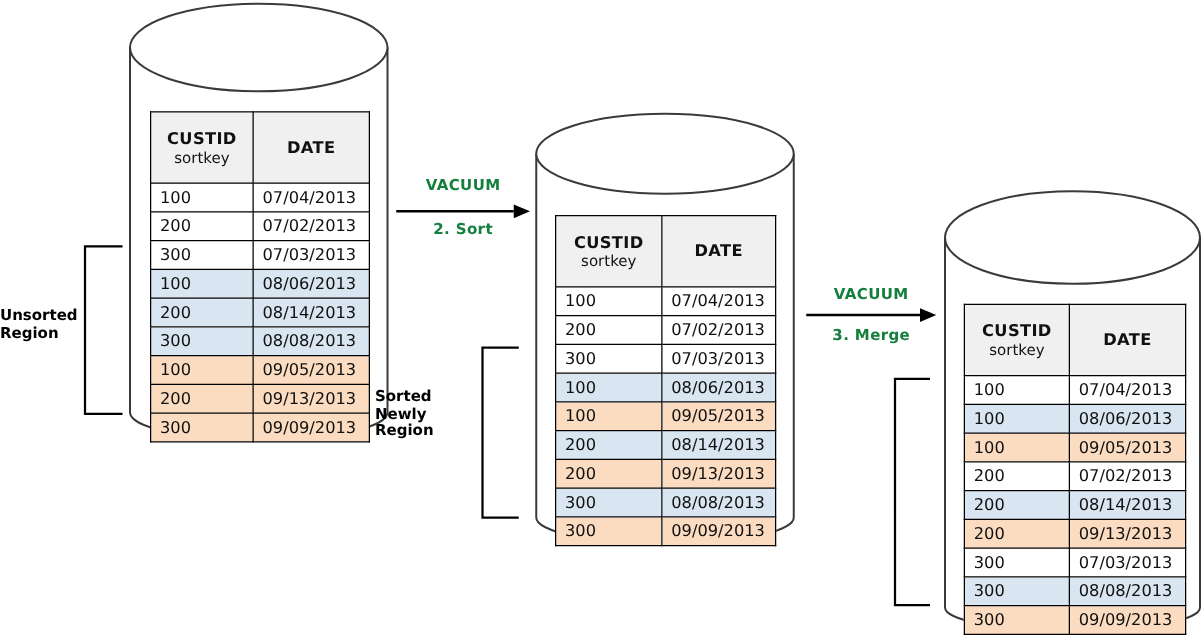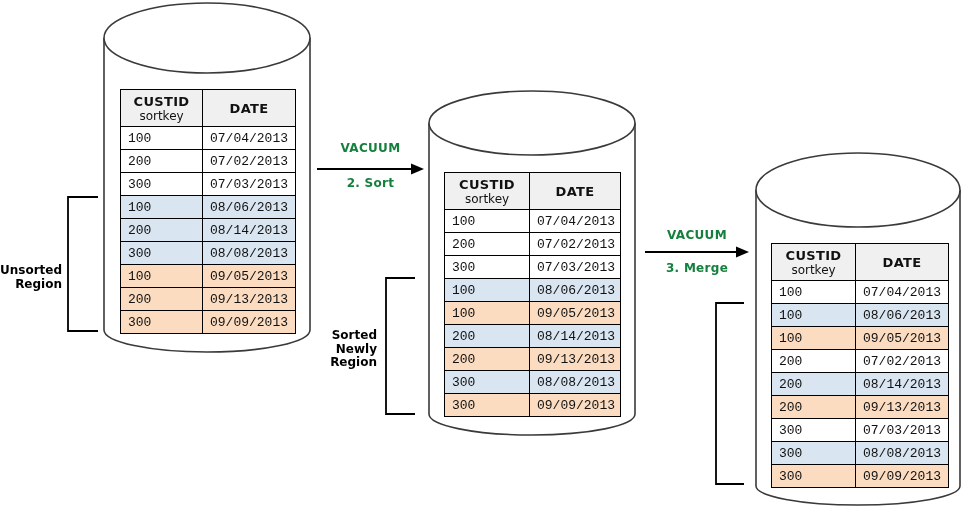--- a/index.html
+++ b/index.html
@@ -4,29 +4,29 @@
 <style>
   html,body{margin:0;padding:0;background:#fff;}
   .canvas{
     position:relative;width:963px;height:509px;background:#ffffff;overflow:hidden;
     font-family:"DejaVu Sans","Liberation Sans",sans-serif;color:#111;
   }
   svg.bg{position:absolute;left:0;top:0;}
 
   .dtable{position:absolute;border-collapse:collapse;table-layout:fixed;background:#fff;}
   .dtable th,.dtable td{border:1px solid #000;overflow:hidden;white-space:nowrap;}
-  .dtable thead th{background:var(--header-bg,#F0F0F0);text-align:center;vertical-align:middle;height:34px;padding:1px 2px;}
+  .dtable thead th{background:var(--header-bg,#F0F0F0);text-align:center;vertical-align:middle;height:34px;padding:11px 2px;}
   .th-main{font-weight:bold;font-size:13px;line-height:15px;letter-spacing:.3px;}
   .th-sub{font-weight:normal;font-size:12px;line-height:14px;}
-  .dtable td{height:22px;padding:0 0 0 7px;font-size:13px;vertical-align:middle;font-family:Liberation Mono, monospace;}
+  .dtable td{height:22px;padding:0 0 0 7px;font-size:13px;vertical-align:middle;}
   .band-white{background:#ffffff;}
   .band-blue{background:var(--band-blue,#D9E5F1);}
   .band-orange{background:var(--band-orange,#FBDCC1);}
 
-  .region-label{position:absolute;text-align:right;font-weight:bold;font-size:12px;line-height:13.5px;color:#000;margin-top:18px;}
+  .region-label{position:absolute;text-align:left;font-weight:bold;font-size:12px;line-height:13.5px;color:#000;}
   .arrow-caption{position:absolute;text-align:center;font-weight:bold;font-size:12px;color:#15803d;letter-spacing:.3px;}
 </style>
 </head>
 <body>
 
 <div class="canvas">
 
   <svg class="bg" width="963" height="509" viewBox="0 0 963 509">
 
     <g stroke="#3A3A3A" stroke-width="1.6" fill="#ffffff">

